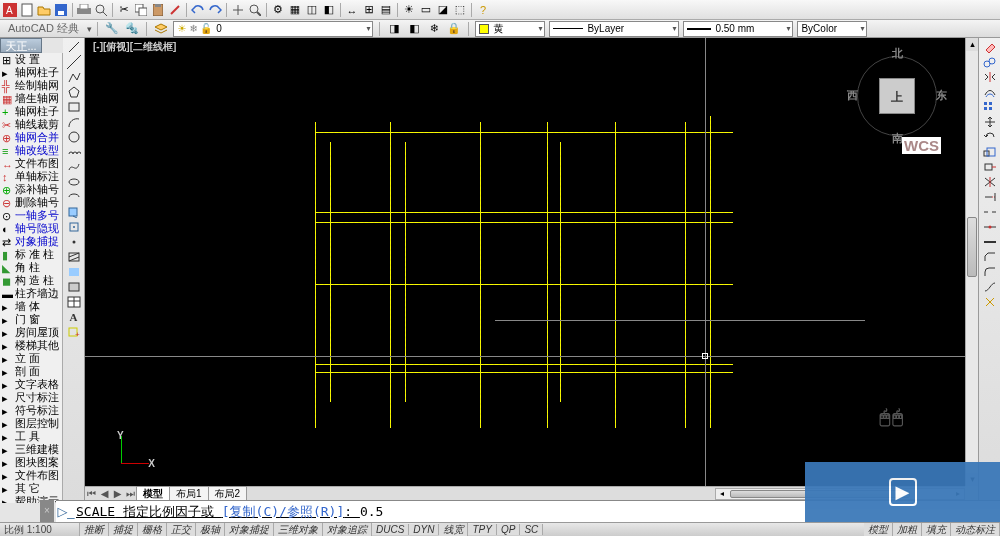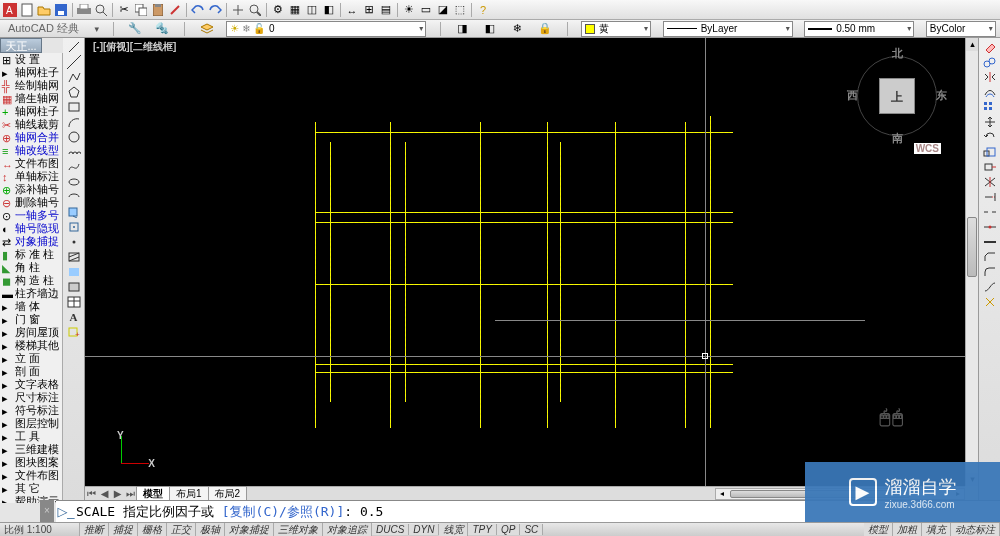--- a/index.html
+++ b/index.html
@@ -1,20 +1,20 @@
 <!DOCTYPE html>
 <html><head>
 <meta charset="utf-8">
 <style>
 * { margin: 0; padding: 0; box-sizing: border-box; user-select: none; }
 body { width: 1000px; height: 536px; background: #e5e5e5; font-family: "Microsoft YaHei", SimSun, sans-serif; font-size: 11px; overflow: hidden; position: relative; }
 
 
 .topbar1 { height: 20px; background: linear-gradient(#f8f8f8,#e0e0e0); border-bottom: 1px solid #aaa; display: flex; align-items: center; padding: 0 2px; gap: 1px; }
-.topbar2 { height: 18px; background: linear-gradient(#f4f4f4,#dcdcdc); border-bottom: 1px solid #999; display: flex; align-items: center; padding: 0 4px; gap: 4px; justify-content: space-between; }
+.topbar2 { height: 18px; background: linear-gradient(#f4f4f4,#dcdcdc); border-bottom: 1px solid #999; display: flex; align-items: center; padding: 0 4px; gap: 4px; }
 .tico { width: 16px; height: 16px; display: inline-flex; align-items: center; justify-content: center; border: 1px solid transparent; cursor: pointer; }
 .sep { width: 1px; height: 14px; background: #aaa; margin: 0 2px; }
 .workspace-label { color: #666; font-size: 11px; padding: 0 4px; }
 .combo { height: 16px; background: #fff; border: 1px solid #888; font-size: 10px; padding: 0 12px 0 3px; display: inline-flex; align-items: center; position: relative; }
 .combo::after { content: "▾"; position: absolute; right: 2px; font-size: 8px; color: #555; }
 .layer-combo { width: 200px; }
 .swatch { width: 10px; height: 10px; background: #ff0; border: 1px solid #555; margin-right: 4px; }
 
 
 .left-titlebar { position: absolute; left: 0; top: 38px; width: 42px; height: 15px; background: linear-gradient(#bcd,#9ab); color: #fff; font-size: 11px; text-align: center; border: 1px solid #678; }
@@ -37,21 +37,21 @@
 
 .viewport { position: absolute; left: 85px; right: 35px; top: 38px; bottom: 50px; background: #000; overflow: hidden; font-weight: bold; }
 .vp-label { position: absolute; left: 8px; top: 2px; color: #ccc; font-size: 10px; }
 .viewcube { position: absolute; right: 18px; top: 8px; width: 100px; height: 100px; color: #888; font-size: 11px; }
 .viewcube .n { position: absolute; left: 45px; top: 0; }
 .viewcube .s { position: absolute; left: 45px; bottom: 0; }
 .viewcube .w { position: absolute; left: 0; top: 42px; }
 .viewcube .e { position: absolute; right: 0; top: 42px; }
 .viewcube .cube { position: absolute; left: 32px; top: 32px; width: 36px; height: 36px; background: #ccc; border: 1px solid #888; text-align: center; line-height: 36px; color: #333; font-size: 12px; }
 .viewcube .ring { position: absolute; left: 10px; top: 10px; width: 80px; height: 80px; border: 1px solid #444; border-radius: 50%; }
-.viewcube .wcs { position: absolute; right: 6px; bottom: -8px; font-size: 10px; color: #a88; background: #ffffff; padding: 0 2px; }
+.viewcube .wcs { position: absolute; right: 6px; bottom: -8px; font-size: 15px; color: #a88; background: #ffffff; padding: 0 2px; }
 
 .ucs { position: absolute; left: 28px; bottom: 14px; width: 40px; height: 40px; }
 .ucs .y { position: absolute; left: 8px; bottom: 8px; width: 1px; height: 28px; background: #0c0; }
 .ucs .x { position: absolute; left: 8px; bottom: 8px; width: 28px; height: 1px; background: #c00; }
 .ucs .yl { position: absolute; left: 4px; top: -2px; color: #ccc; font-size: 10px; }
 .ucs .xl { position: absolute; right: -2px; bottom: 3px; color: #ccc; font-size: 10px; }
 
 
 .cross-h { position: absolute; top: 318px; left: 0; right: 0; height: 1px; background: #888; }
 .cross-v { position: absolute; left: 620px; top: 0; bottom: 0; width: 1px; background: #888; }
@@ -67,21 +67,21 @@
 
 .tabrow { position: absolute; left: 85px; right: 35px; bottom: 36px; height: 14px; background: #ddd; border-top: 1px solid #aaa; display: flex; align-items: center; font-size: 10px; }
 .tabrow .navb { width: 13px; text-align: center; color: #555; cursor: pointer; }
 .tabrow .tab { padding: 0 6px; border: 1px solid #999; border-bottom: none; background: #f4f4f4; margin-left: -1px; cursor: pointer; }
 .tabrow .tab.active { background: #fff; font-weight: bold; }
 
 
 .cmdwrap { position: absolute; left: 56px; right: 0; bottom: 14px; height: 22px; background: #fff; border-top: 1px solid #888; display: flex; align-items: center; font-size: 13px; }
 .cmdclose { position: absolute; left: 40px; bottom: 14px; width: 14px; height: 22px; background: #888; color: #ccc; text-align: center; line-height: 22px; font-size: 10px; }
 .cmdico { width: 20px; text-align: center; color: #369; }
-.cmdtext { font-family: SimSun, monospace; }
+.cmdtext { font-family: SimSun, monospace; text-decoration: underline; }
 .cmdtext .c { color: #36c; }
 .cmdtext input { border: none; outline: none; font-family: SimSun, monospace; font-size: 13px; width: 50px; }
 
 
 .status { position: absolute; left: 0; right: 0; bottom: 0; height: 14px; background: linear-gradient(#e8e8e8,#ccc); border-top: 1px solid #999; display: flex; align-items: center; font-size: 10px; }
 .status .coord { width: 80px; padding: 0 4px; border-right: 1px solid #aaa; color: #444; }
 .status .sbtn { padding: 0 4px; border-right: 1px solid #aaa; background: #ddd; cursor: pointer; color: #333; font-style: italic; }
 .status .spacer { flex: 1; }
 
 
@@ -691,17 +691,13 @@
   <span class="sbtn">SC</span>
   <span class="spacer"></span>
   <span class="sbtn">模型</span>
   <span class="sbtn">加粗</span>
   <span class="sbtn">填充</span>
   <span class="sbtn">动态标注</span>
 </div>
 
 <div class="wm">
   <div class="play">▶</div>
-  <div>
-    <span>溜溜自学</span>
-    <span class="sub">zixue.3d66.com</span>
-  </div>
 </div>
 
 </body></html>

